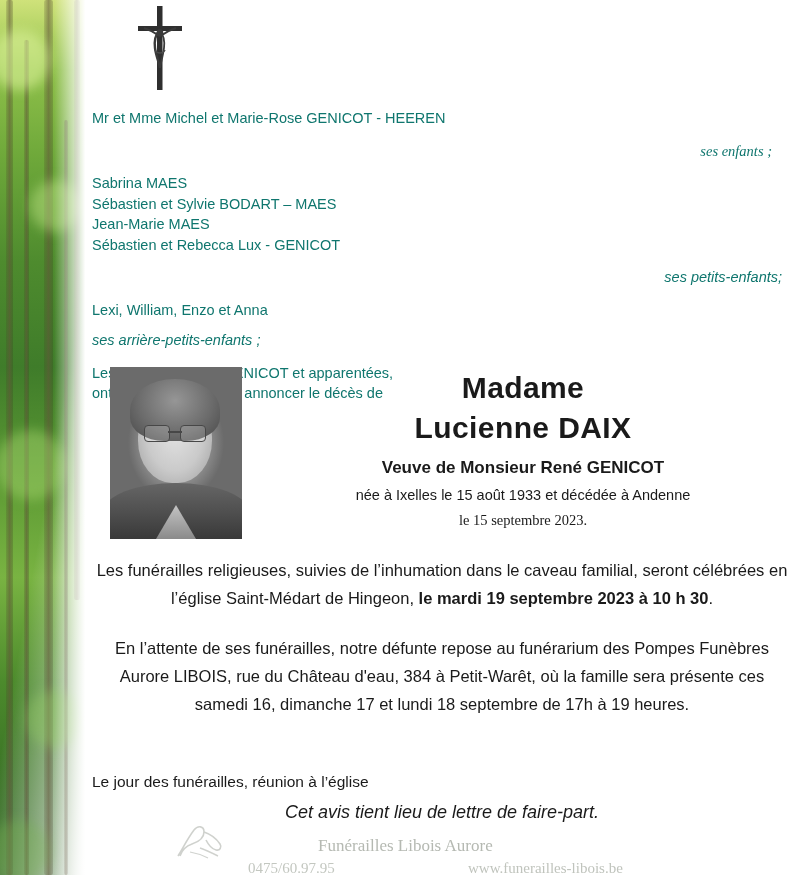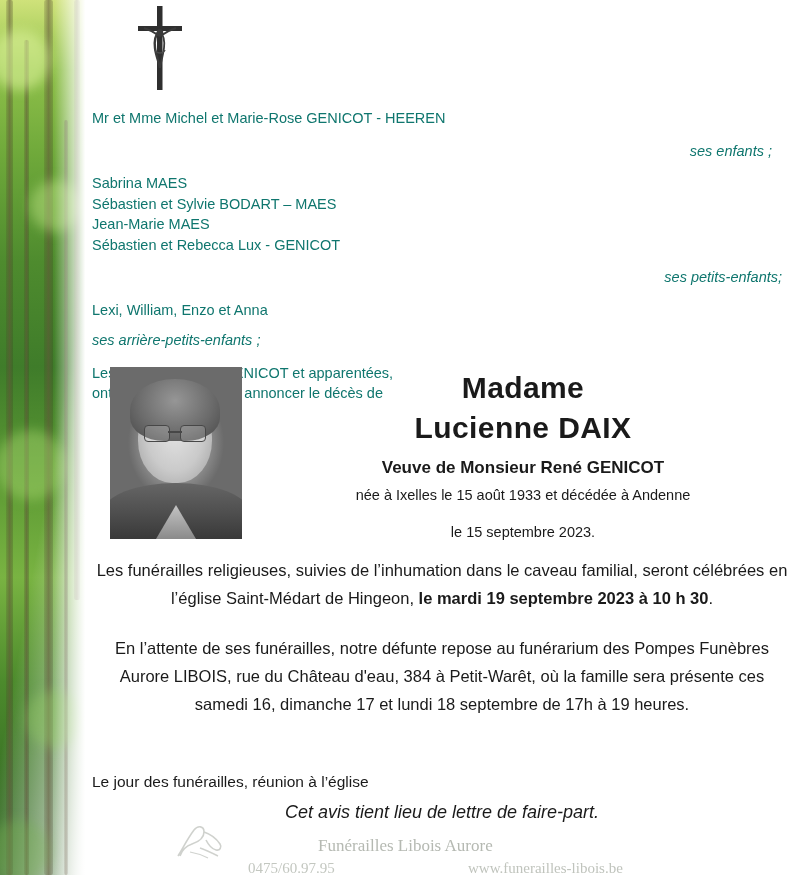--- a/index.html
+++ b/index.html
@@ -87,21 +87,21 @@
   }
   .family-block .line {
     white-space: pre;
   }
   .role {
     display: block;
     text-align: right;
     font-style: italic;
     padding-right: 10px;
   }
-  .role.r1 { margin-top: 12px; }
+  .role.r1 { margin-top: 12px; font-family: Liberation Serif, serif; }
   .role.r2 { margin-top: 12px; padding-right: 0; text-align: right; }
   .role.r3 { margin-top: 10px; padding-right: 0; text-align: left; }
   .gap-sm { height: 12px; }
 
   .photo {
     position: absolute;
     left: 22px;
     top: 367px;
     width: 132px;
     height: 172px;
@@ -341,21 +341,21 @@
       </div>
       <div class="collar"></div>
     </div>
   </div>
 
   <div class="deceased">
     <div class="name-1">Madame</div>
     <div class="name-2">Lucienne DAIX</div>
     <div class="widow">Veuve de Monsieur René GENICOT</div>
     <div class="birth">née à Ixelles le 15 août 1933 et décédée à Andenne</div>
-    <div class="birth" style="margin-top:16px;">le 15 septembre 2023.</div>
+    <div class="birth" style="margin-top:4px;font-family:Liberation Serif, serif;">le 15 septembre 2023.</div>
   </div>
 
   <div class="paragraphs">
     <div class="p-block">
       <span>Les funérailles religieuses, suivies de l’inhumation dans le caveau familial, seront célébrées en l’église Saint-Médart de Hingeon, </span><b>le mardi 19 septembre 2023 à 10 h 30</b><span>.</span>
     </div>
     <div class="p-block">En l’attente de ses funérailles, notre défunte repose au funérarium des Pompes Funèbres Aurore LIBOIS, rue du Château d'eau, 384 à Petit-Warêt, où la famille sera présente ces samedi 16, dimanche 17 et lundi 18 septembre de 17h à 19 heures.</div>
   </div>
 
   <div class="reunion">

